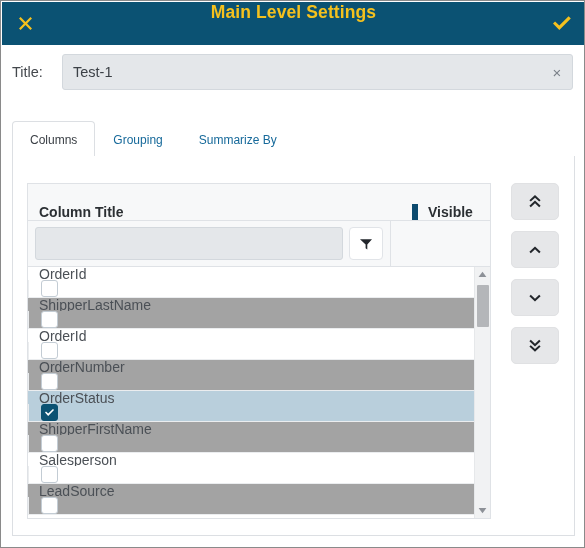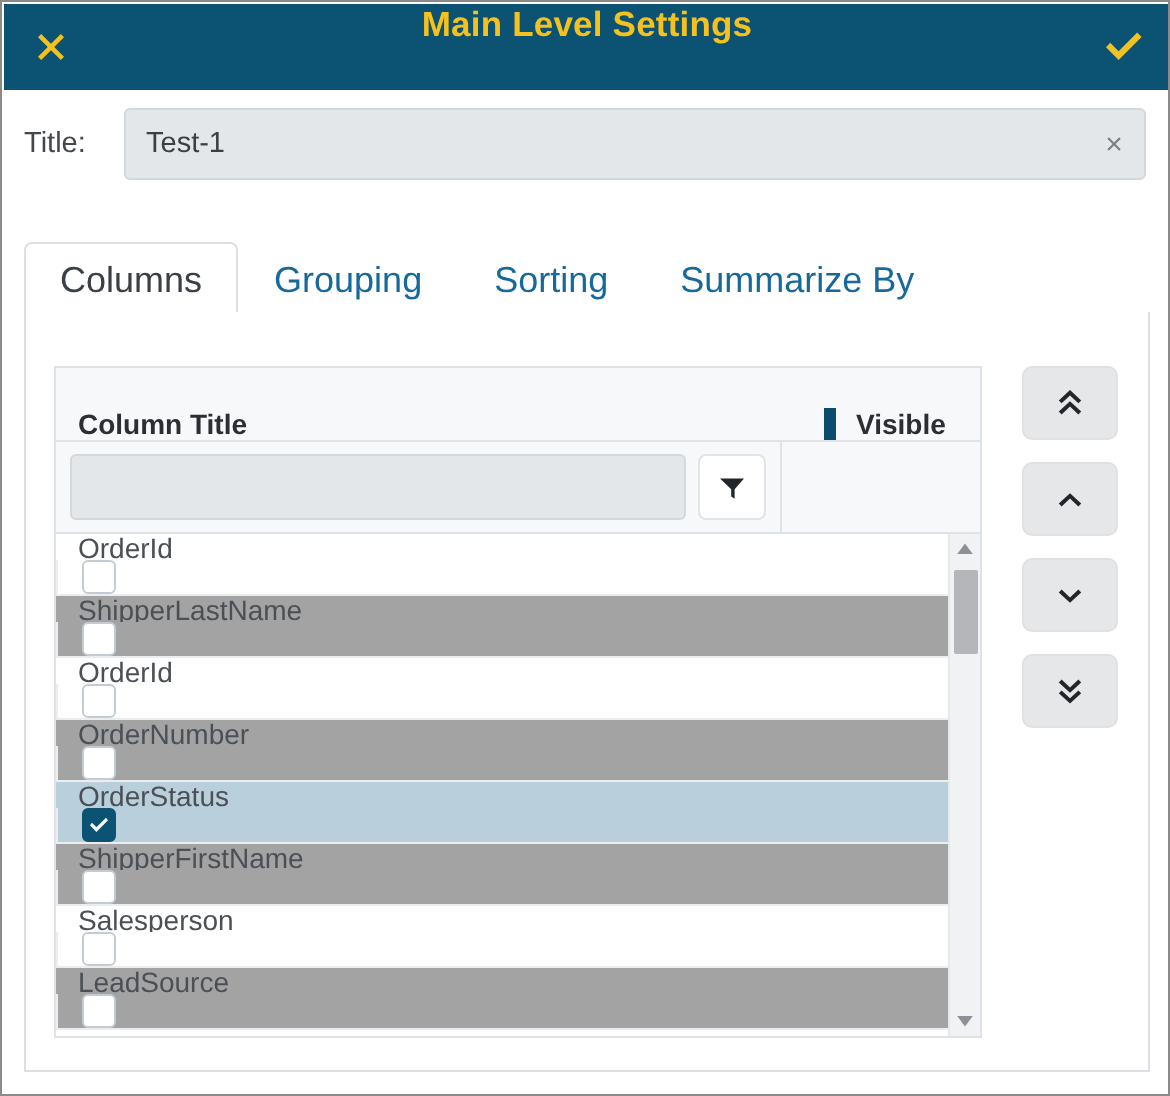--- a/index.html
+++ b/index.html
@@ -108,21 +108,21 @@
     left: 11px; top: 120px;
     width: 563px; height: 36px;
     display: flex;
     align-items: flex-end;
     border-bottom: 1px solid #dcdfe3;
   }
   .tab {
     height: 36px;
     line-height: 36px;
     padding: 0 17px;
-    font-size: 18px;
+    font-size: 12px;
     color: #16699a;
     cursor: pointer;
     border: 1px solid transparent;
     border-bottom: none;
     position: relative;
     top: 1px;
     white-space: nowrap;
   }
   .tab.active {
     color: #3b4046;
@@ -341,21 +341,20 @@
     <div id="title-label">Title:</div>
     <div id="title-input-wrap">
       <input id="title-input" type="text" value="Test-1" style="">
       <span id="title-clear">×</span>
     </div>
   </div>
 
   <div id="tabstrip">
     <div class="tab active">Columns</div>
     <div class="tab">Grouping</div>
-    <div class="tab">Sorting</div>
     <div class="tab">Summarize By</div>
   </div>
 
   <div id="tabpanel">
     <div id="panel-inner">
 
       <div id="grid">
 
         <div class="grid-head">
           <div class="cell col-title">Column Title</div>

